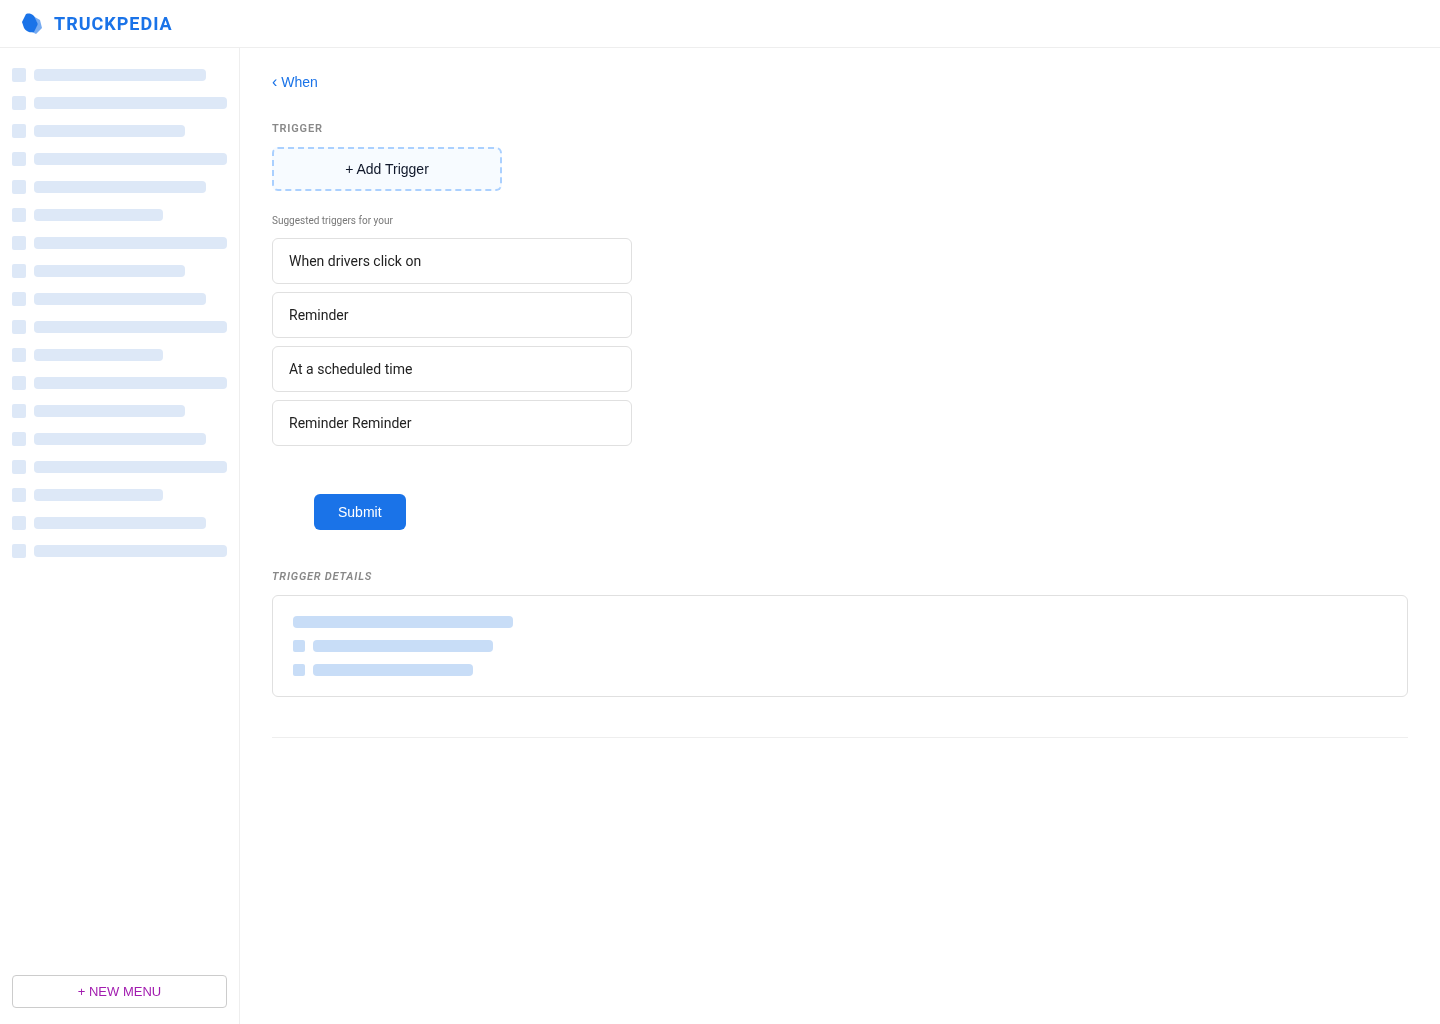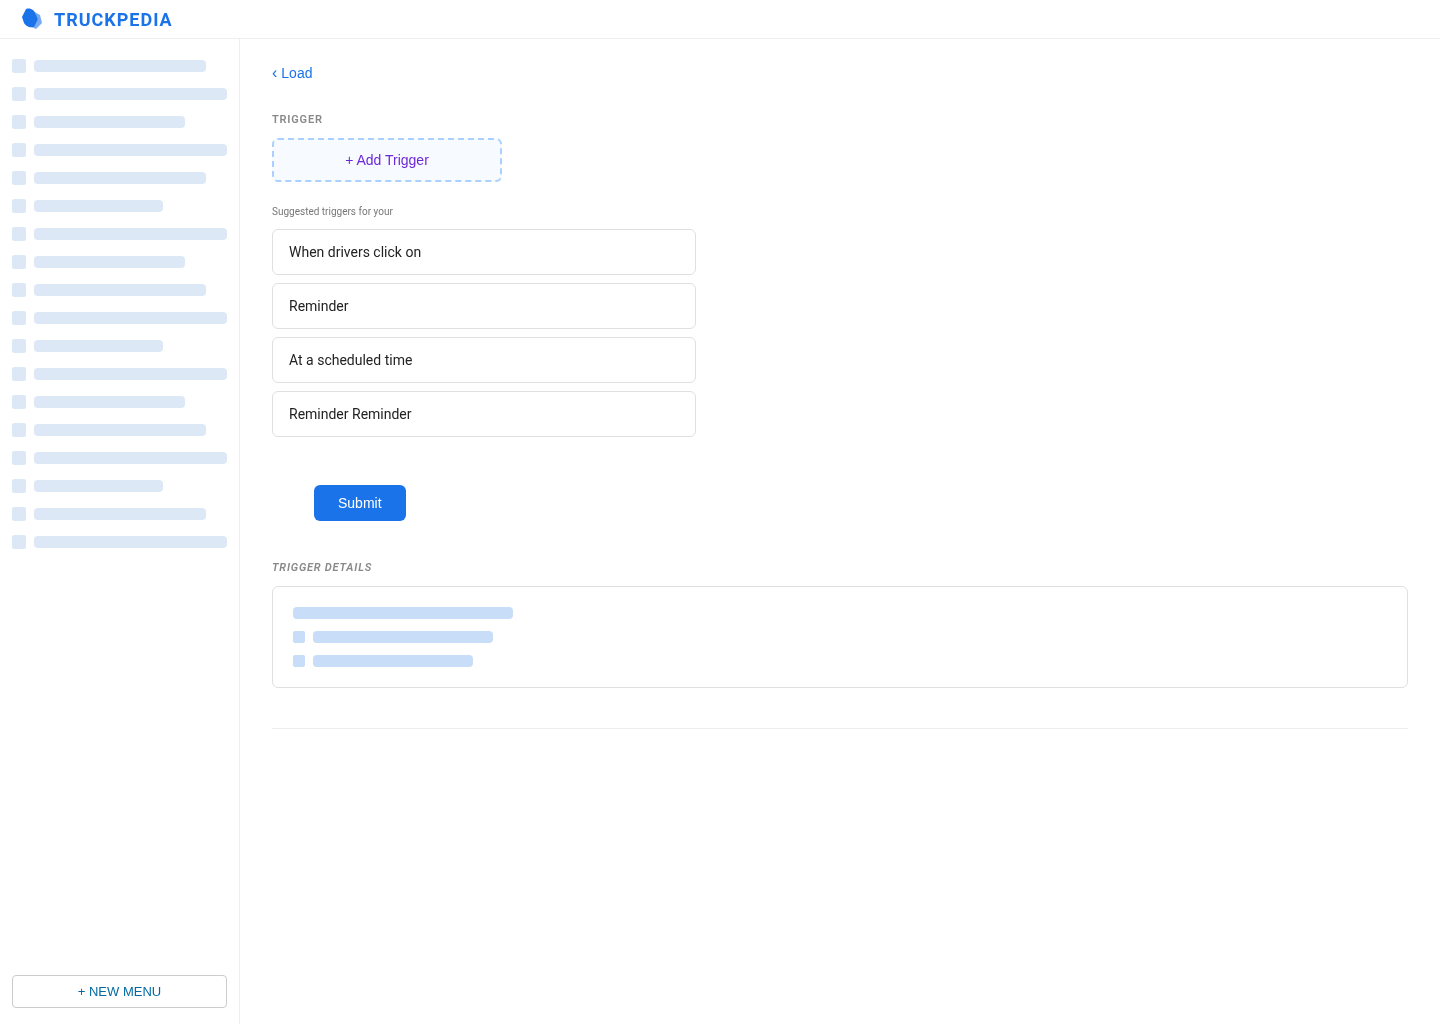--- a/index.html
+++ b/index.html
@@ -3,21 +3,21 @@
   <meta charset="utf-8">
   <style>
     * { box-sizing: border-box; margin: 0; padding: 0; }
     body { font-family: -apple-system, BlinkMacSystemFont, 'Segoe UI', Roboto, sans-serif; background: #fff; color: #333; display: flex; flex-direction: column; height: 100vh; }
 
     
     .header {
       display: flex;
       align-items: center;
       padding: 0 20px;
-      height: 39px;
+      height: 48px;
       border-bottom: 1px solid #eee;
       background: #fff;
       flex-shrink: 0;
     }
     .logo {
       display: flex;
       align-items: center;
       gap: 6px;
       font-weight: 700;
       font-size: 18px;
@@ -74,21 +74,21 @@
     .skeleton-bar.w90 { max-width: 90%; }
     .skeleton-bar.w100 { max-width: 100%; }
 
     .new-menu-btn {
       margin-top: auto;
       border: 1px solid #ccc;
       background: #fff;
       padding: 8px 12px;
       border-radius: 4px;
       font-size: 13px;
-      color: #0369a1;
+      color: #a21caf;
       cursor: pointer;
       display: flex;
       align-items: center;
       justify-content: center;
       gap: 4px;
     }
 
     
     .main-content {
       flex: 1;
@@ -131,21 +131,21 @@
       color: #888;
       letter-spacing: 0.8px;
       text-transform: uppercase;
       margin-bottom: 12px;
     }
 
     .add-trigger-btn {
       width: 230px;
       border: 2px dashed #aad0ff;
       background: #f7fbff;
-      color: #6d28d9;
+      color: #0f172a;
       padding: 12px 24px;
       border-radius: 6px;
       font-size: 14px;
       cursor: pointer;
       margin-bottom: 24px;
       display: flex;
       align-items: center;
       justify-content: center;
     }
 
@@ -163,21 +163,21 @@
 
     .trigger-item {
       border: 1px solid #e0e0e0;
       border-radius: 6px;
       padding: 14px 16px;
       font-size: 14px;
       color: #222;
       cursor: pointer;
       background: #fff;
       transition: border-color 0.15s, background 0.15s;
-      width: 424px;
+      width: 360px;
     }
 
     
     .right-panel {
       flex: 1;
       font-style: italic;
     }
 
     .trigger-details-box {
       border: 1px solid #e0e0e0;
@@ -325,21 +325,21 @@
     </div>
 
     <button class="new-menu-btn">+ NEW MENU</button>
   </div>
 
   <div class="main-content">
 
     
     <button class="back-btn">
       <span class="chevron-left">‹</span>
-      <span>Load</span>
+      <span>When</span>
     </button>
 
     
     <div class="content-area">
 
       <div class="left-panel">
         <div class="section-label">TRIGGER</div>
 
         <button class="add-trigger-btn">+ Add Trigger</button>
 

